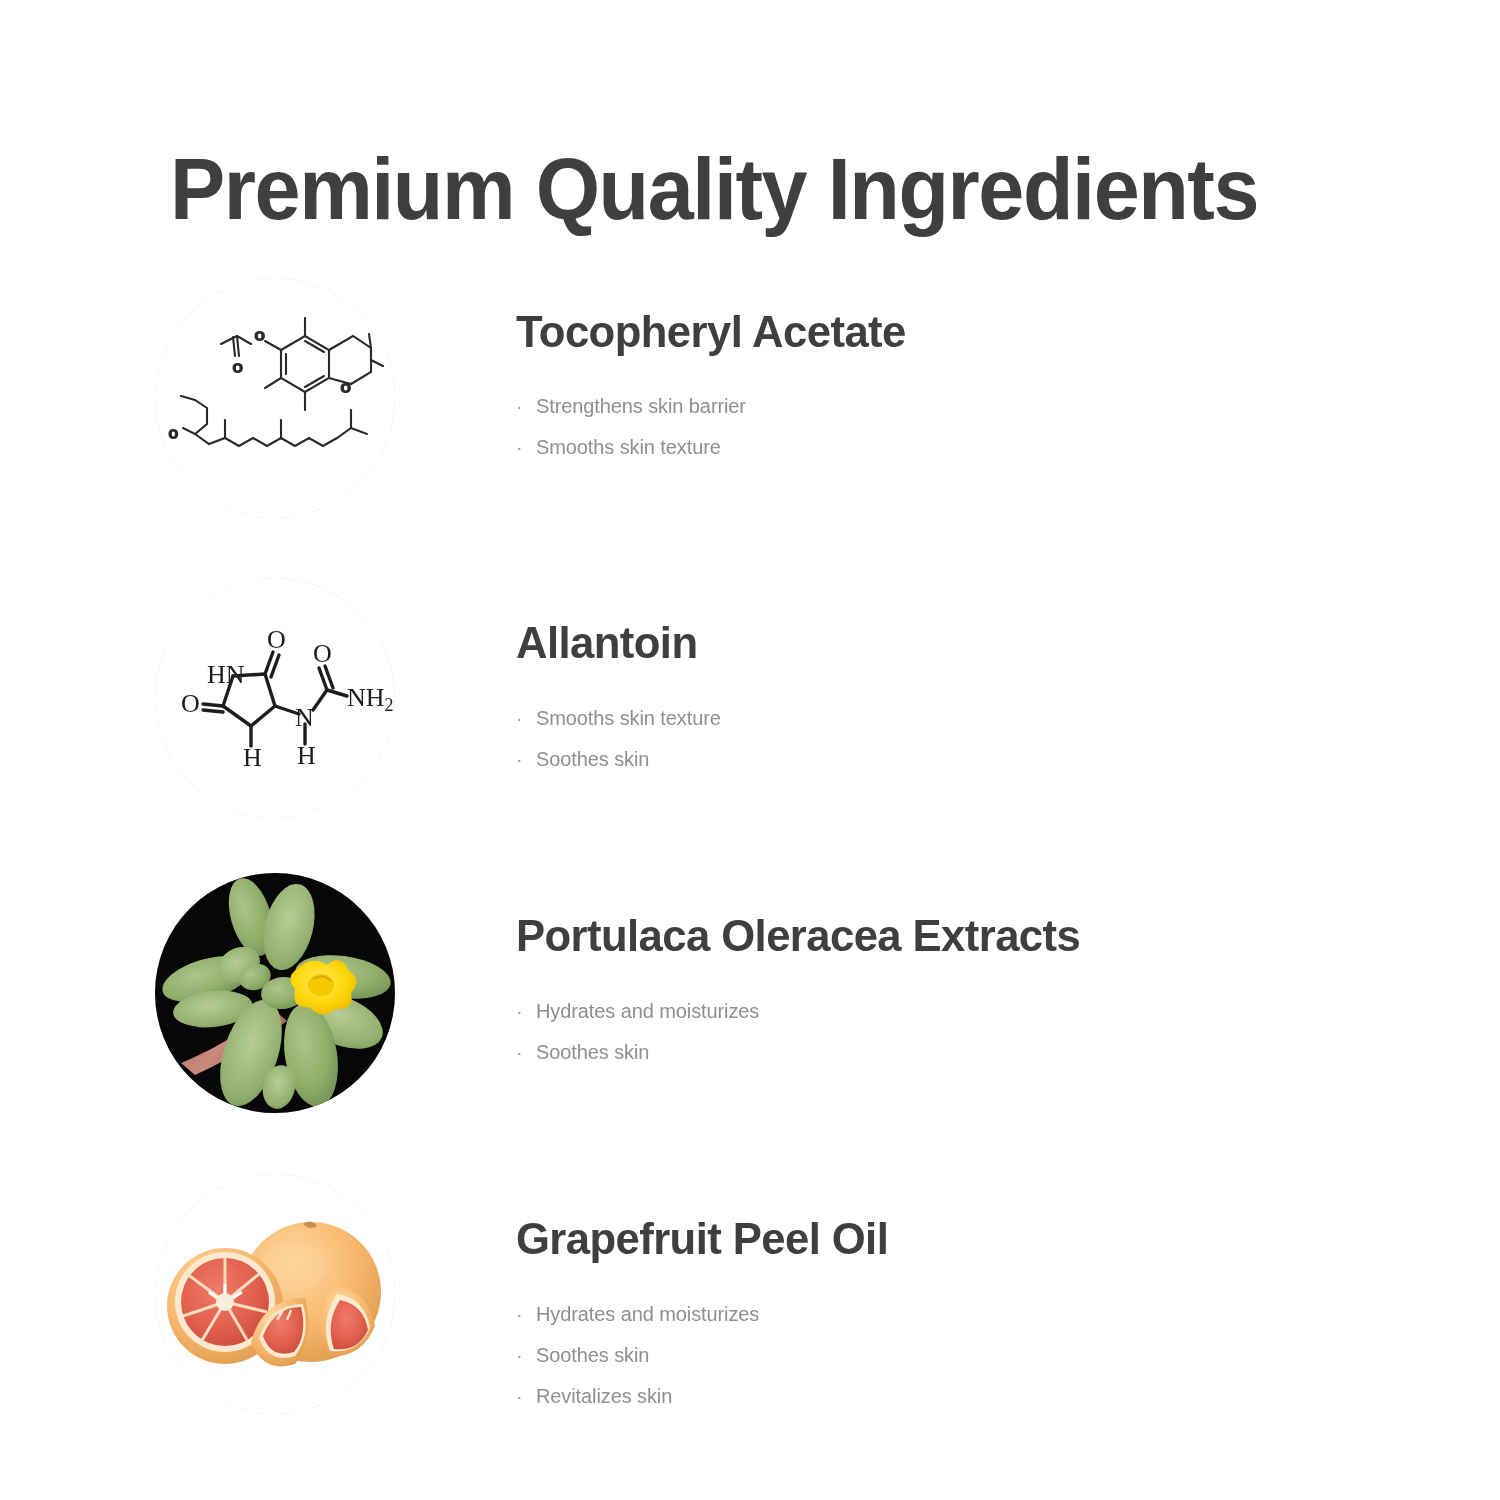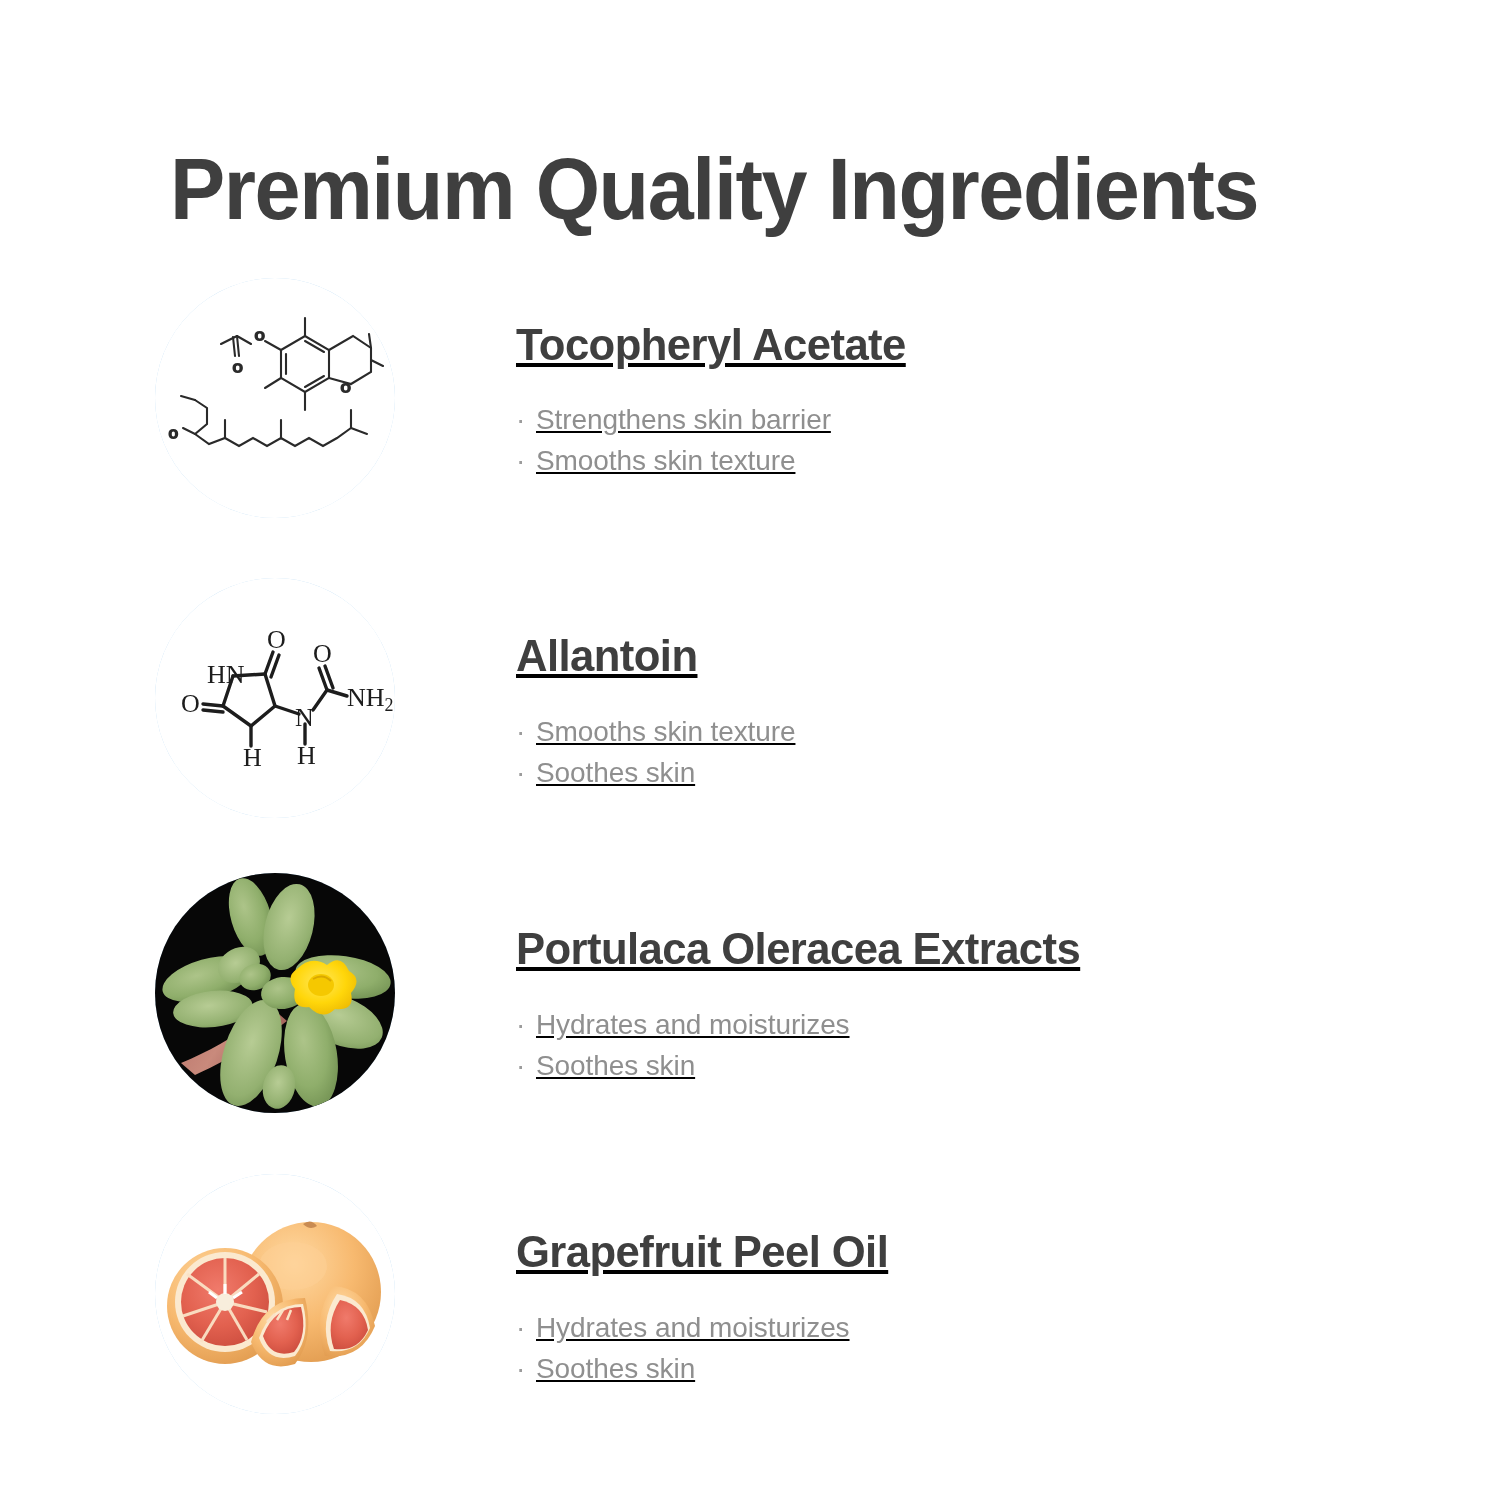--- a/index.html
+++ b/index.html
@@ -69,43 +69,42 @@
     border-radius: 50%;
     overflow: hidden;
   }
   .medallion.photo .clip { overflow: hidden; }
   .medallion svg { display: block; }
 
   
   .text-col {
     position: absolute;
     left: 516px;
-    top: 17px;
+    top: 4px;
     width: 920px;
-    text-decoration: underline;
   }
   .ingredient-name {
     font-size: 45px;
     font-weight: 700;
     color: #3f3f3f;
     letter-spacing: -0.6px;
     line-height: 1.05;
     margin: 0;
     white-space: nowrap;
     transform: scaleX(0.97);
     transform-origin: left top;
   }
   .benefit-list {
     list-style: none;
     margin: 0;
     padding: 0;
   }
   .benefit-item {
     display: block;
-    font-size: 28px;
+    font-size: 20px;
     color: #8f8f8f;
     line-height: 41px;
     white-space: nowrap;
     letter-spacing: -0.1px;
   }
   .benefit-bullet {
     display: inline-block;
     width: 20px;
     color: #9b9b9b;
   }
@@ -354,17 +353,18 @@
             <path d="M185,126 q24,5 28,30 q-10,22 -34,19 q-9,-26 6,-49 Z" fill="url(#fleshG)"></path>
           </g>
         </svg>
       </div>
     </div>
     <div class="text-col">
       <div class="ingredient-name">Grapefruit Peel Oil</div>
       <div class="benefit-list">
         <span class="benefit-item"><span class="benefit-bullet">·</span><span>Hydrates and moisturizes</span></span>
         <span class="benefit-item"><span class="benefit-bullet">·</span><span>Soothes skin</span></span>
+        <span class="benefit-item"><span class="benefit-bullet">·</span><span>Revitalizes skin</span></span>
       </div>
     </div>
   </div>
 
 </div>
 
 </body></html>

